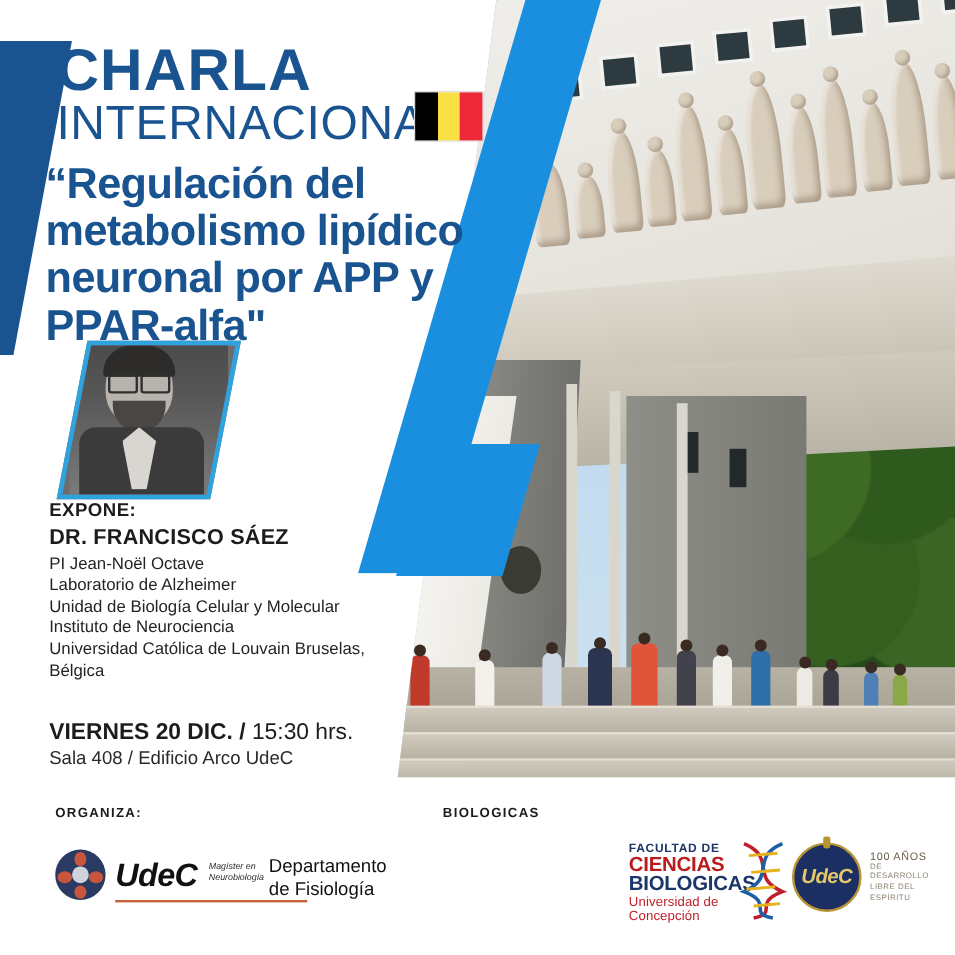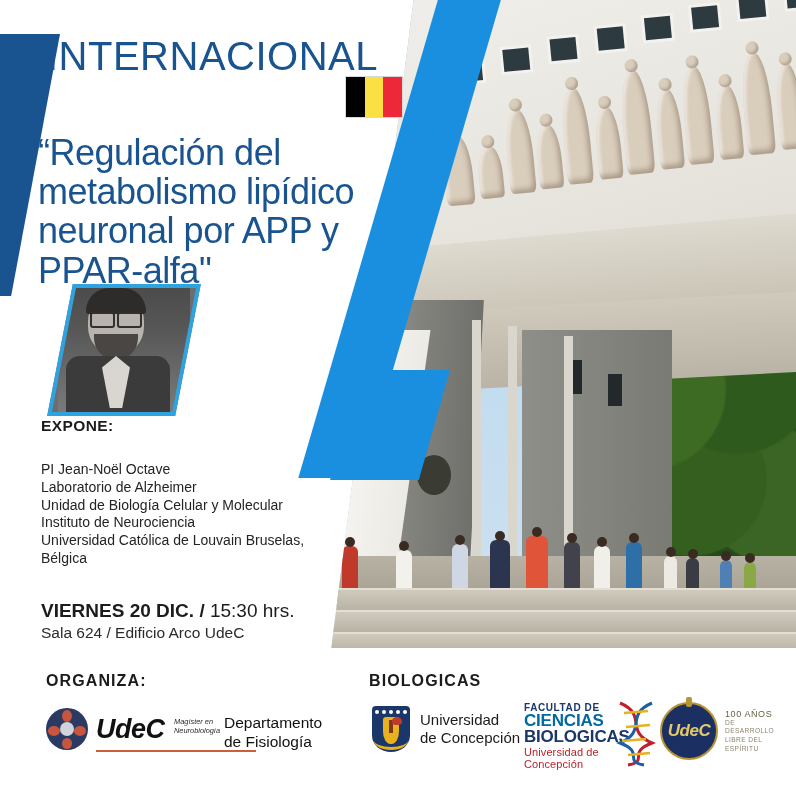--- a/index.html
+++ b/index.html
@@ -61,21 +61,21 @@
   .person::after{content:"";position:absolute;left:2px;bottom:-14px;width:12px;height:16px;
     background:#2b3550;border-radius:2px;}
 
   
   .headline{position:absolute;left:47px;top:36px;}
   .charla{font-weight:bold;font-size:49px;letter-spacing:1px;color:#1A5490;line-height:.95;}
   .intl{font-size:40px;letter-spacing:.5px;color:#1A5490;line-height:1;font-weight:400;}
   .flag{position:absolute;left:345px;top:76px;width:56px;height:40px;display:flex;
     border:1px solid #d8d8d8;}
   .flag i{flex:1;display:block;}
-  .topic{position:absolute;left:38px;top:133px;width:380px;font-weight:normal;font-size:36px;
+  .topic{position:absolute;left:38px;top:133px;width:380px;font-weight:bold;font-size:36px;
     line-height:1.09;color:#1A5490;letter-spacing:-.5px;}
 
   
   .portrait{position:absolute;left:60px;top:284px;width:120px;height:124px;
     transform:skewX(-11deg);border:4px solid #2FA3E0;overflow:hidden;background:#6d6d6d;}
   .portrait .ph{position:absolute;inset:-6px;transform:skewX(11deg);
     background:linear-gradient(180deg,#4a4a4a 0%,#575757 35%,#7d7d7d 100%);}
   .p-head{position:absolute;left:30px;top:10px;width:56px;height:62px;border-radius:48% 48% 44% 44%;
     background:#b9b3ad;}
   .p-hair{position:absolute;left:28px;top:6px;width:60px;height:26px;border-radius:30px 30px 4px 4px;
@@ -97,21 +97,21 @@
   .affil{position:absolute;left:41px;top:461px;width:310px;font-size:14px;line-height:1.27;
     color:#242424;}
 
   
   .datewrap{position:absolute;left:41px;top:600px;}
   .dateline{font-size:19px;color:#1c1c1c;line-height:1.15;}
   .dateline b{font-weight:bold;}
   .room{font-size:15.5px;color:#2a2a2a;margin-top:2px;}
 
   
-  .lbl{position:absolute;font-size:16px;font-weight:bold;letter-spacing:1.1px;color:#1b1b1b;}
+  .lbl{position:absolute;font-size:11px;font-weight:bold;letter-spacing:1.1px;color:#1b1b1b;}
   .lbl.organiza{left:46px;top:672px;}
   .lbl.patrocina{left:369px;top:672px;}
 
   .logo{position:absolute;display:flex;align-items:center;}
 
   
   .mag{left:46px;top:708px;}
   .mag .disc{position:relative;width:42px;height:42px;border-radius:50%;
     background:#2b3a63;flex:0 0 auto;}
   .mag .disc i{position:absolute;background:#c8553d;border-radius:50%;}
@@ -142,21 +142,21 @@
   .shield .torch{position:absolute;left:6px;top:3px;width:4px;height:13px;background:#7a3b14;}
   .shield .flame{position:absolute;left:3px;top:-3px;width:10px;height:8px;background:#c0392b;
     border-radius:50% 50% 40% 40%;}
   .shield .lau{position:absolute;left:2px;bottom:2px;width:34px;height:16px;
     border-bottom:3px solid #e8b21e;border-radius:0 0 50% 50%;}
   .shield-logo .txt{margin-left:10px;font-size:15px;line-height:1.2;color:#1b1b1b;}
 
   
   .cb{left:524px;top:705px;width:130px;height:62px;justify-content:flex-end;}
   .cb .t1{font-size:10px;font-weight:bold;color:#1b3668;letter-spacing:.6px;}
-  .cb .t2{font-size:17px;font-weight:bold;color:#0369a1;letter-spacing:-.2px;line-height:.96;}
+  .cb .t2{font-size:17px;font-weight:bold;color:#b91c1c;letter-spacing:-.2px;line-height:.96;}
   .cb .t3{font-size:17px;font-weight:bold;color:#1b3668;letter-spacing:-.2px;line-height:.96;}
   .cb .t4{font-size:11px;font-weight:normal;color:#c0202a;letter-spacing:.1px;margin-top:1px;}
   .cb .dna{position:absolute;right:-8px;top:-4px;width:52px;height:66px;}
 
   
   .anos{left:660px;top:702px;}
   .anos .coin{position:relative;width:54px;height:54px;border-radius:50%;background:#1b2f63;
     border:2px solid #b89433;flex:0 0 auto;display:flex;align-items:center;justify-content:center;}
   .anos .coin span{color:#e3c76a;font-style:italic;font-weight:bold;font-size:17px;letter-spacing:-.5px;}
   .anos .coin::before{content:"";position:absolute;left:24px;top:-7px;width:6px;height:10px;
@@ -236,20 +236,21 @@
     <div class="step s1"></div>
     <div class="step s2"></div>
     <div class="step s3"></div>
   </div>
 
   <div class="navy-wedge"></div>
   <div class="blue-band"></div>
   <div class="blue-band-b"></div>
 
   <div class="headline">
+    <div class="charla">CHARLA</div>
     <div class="intl">INTERNACIONAL</div>
   </div>
 
   <div class="flag">
     <i style="background:#000000"></i>
       <i style="background:#FAE042"></i>
       <i style="background:#ED2939"></i>
   </div>
 
   <div class="topic">“Regulación del metabolismo lipídico neuronal por APP y PPAR-alfa"</div>
@@ -262,31 +263,32 @@
           <i style="left:0"></i>
           <i style="right:0"></i>
         </div>
       <div class="p-beard"></div>
       <div class="p-body"></div>
       <div class="p-shirt"></div>
     </div>
   </div>
 
   <div class="expone">EXPONE:</div>
+  <div class="drname">DR. FRANCISCO SÁEZ</div>
   <div class="affil" style="white-space:pre-line">PI Jean-Noël Octave
 Laboratorio de Alzheimer
 Unidad de Biología Celular y Molecular
 Instituto de Neurociencia
 Universidad Católica de Louvain Bruselas, Bélgica</div>
 
   <div class="datewrap">
     <div class="dateline">
       <b>VIERNES 20 DIC.</b><b> / </b><span>15:30 hrs.</span>
     </div>
-    <div class="room">Sala 624  / Edificio Arco UdeC</div>
+    <div class="room">Sala 408  / Edificio Arco UdeC</div>
   </div>
 
   <div class="lbl organiza">ORGANIZA:</div>
   <div class="lbl patrocina">BIOLOGICAS</div>
 
   <div class="logo mag">
     <div class="disc">
         <i></i>
         <i></i>
         <i></i>
@@ -303,41 +305,20 @@
     </div>
   </div>
 
   <div class="logo dpto">
     <div>
       <div>Departamento</div>
       <div>de Fisiología</div>
     </div>
   </div>
 
-  <div class="logo shield-logo">
-    <div class="shield">
-      <div class="stars">
-          <b></b>
-          <b></b>
-          <b></b>
-          <b></b>
-          <b></b>
-        </div>
-      <div class="mid">
-          <div class="torch">
-            <div class="flame"></div>
-          </div>
-        </div>
-      <div class="lau"></div>
-    </div>
-    <div class="txt">
-      <div>Universidad</div>
-      <div>de Concepción</div>
-    </div>
-  </div>
 
   <div class="logo cb">
     <div>
       <div class="t1">FACULTAD DE</div>
       <div class="t2">CIENCIAS</div>
       <div class="t3">BIOLOGICAS</div>
       <div class="t4">Universidad de Concepción</div>
     </div>
     <svg class="dna" viewBox="0 0 52 66">
       <path d="M10 2 C38 14 14 30 42 42 C16 52 40 60 18 64" stroke="#c0202a" stroke-width="3" fill="none"></path>

